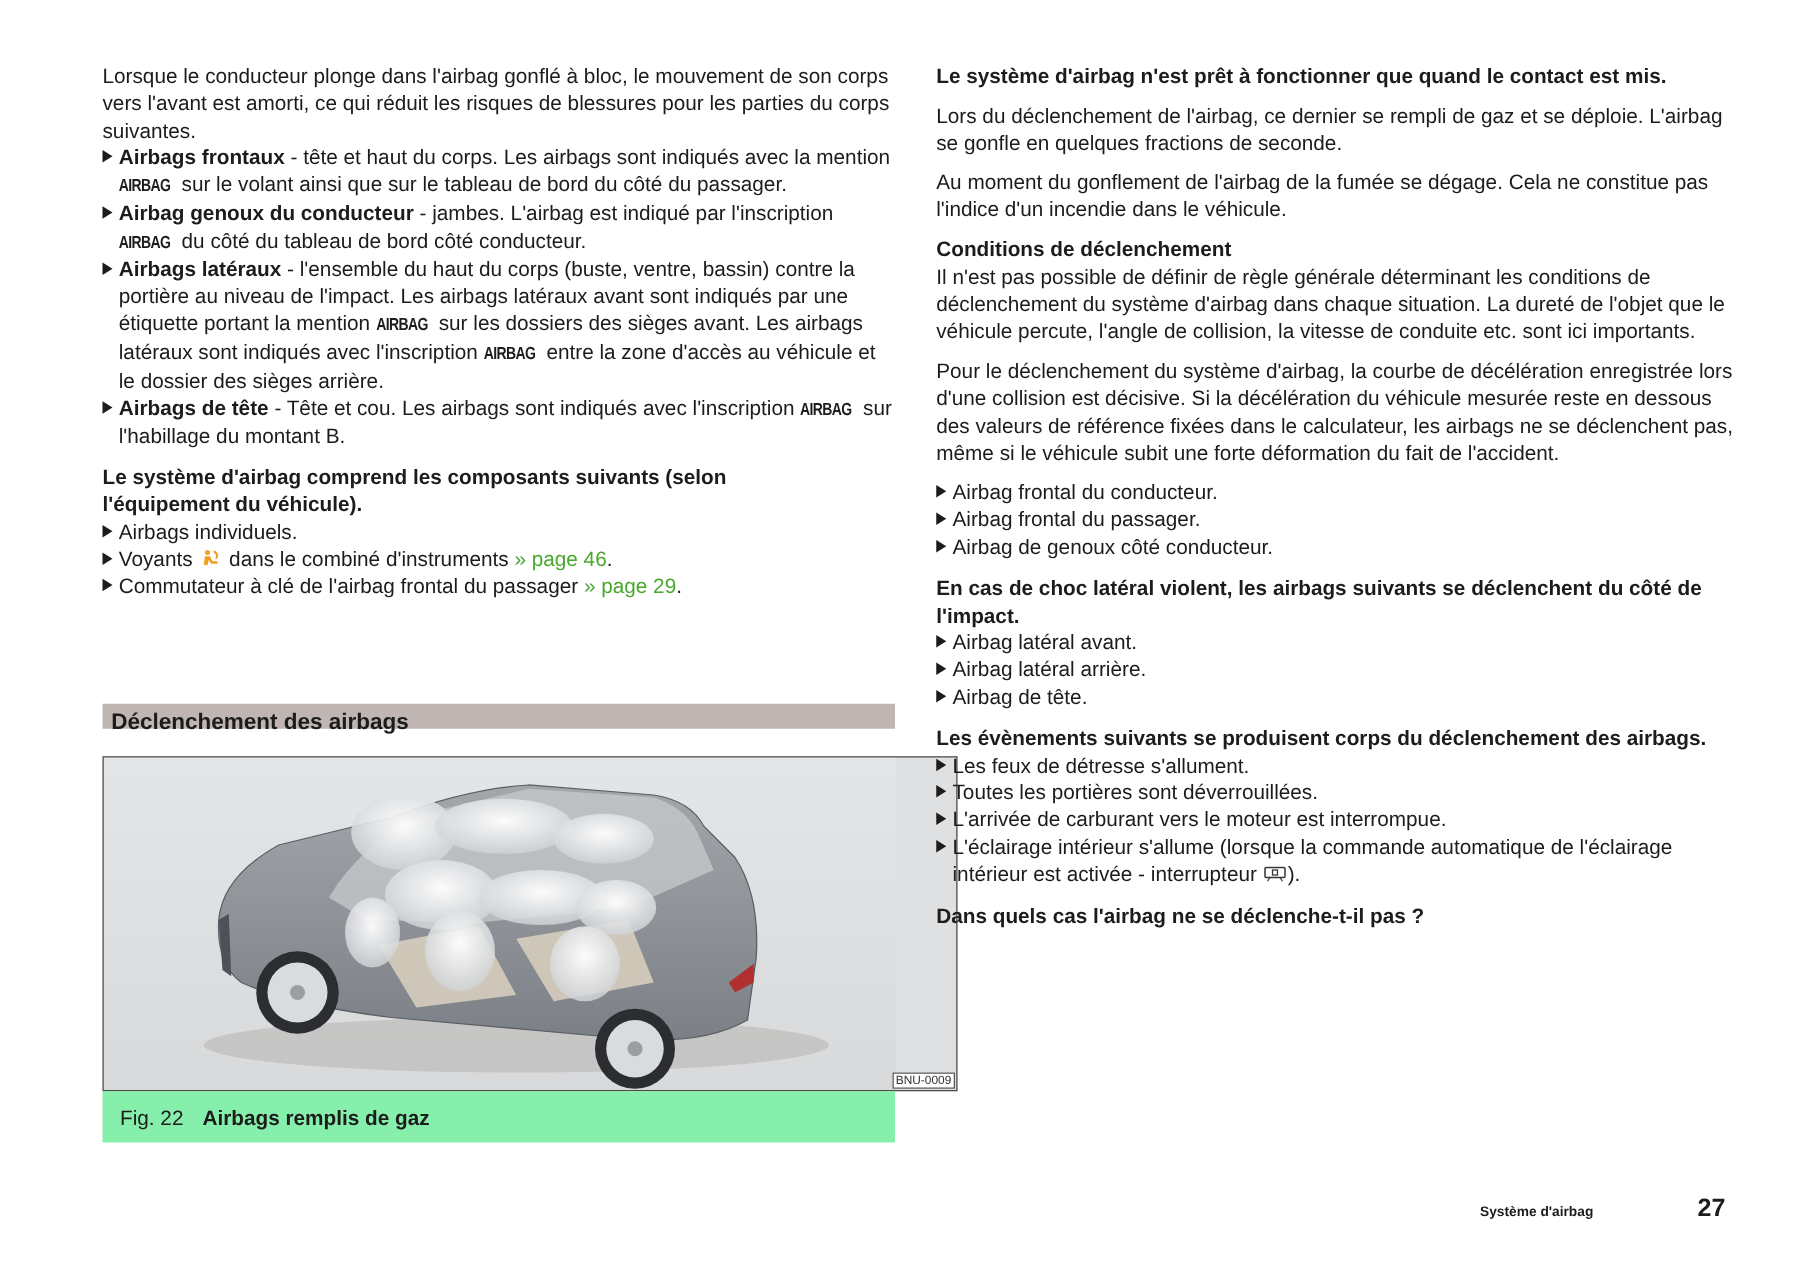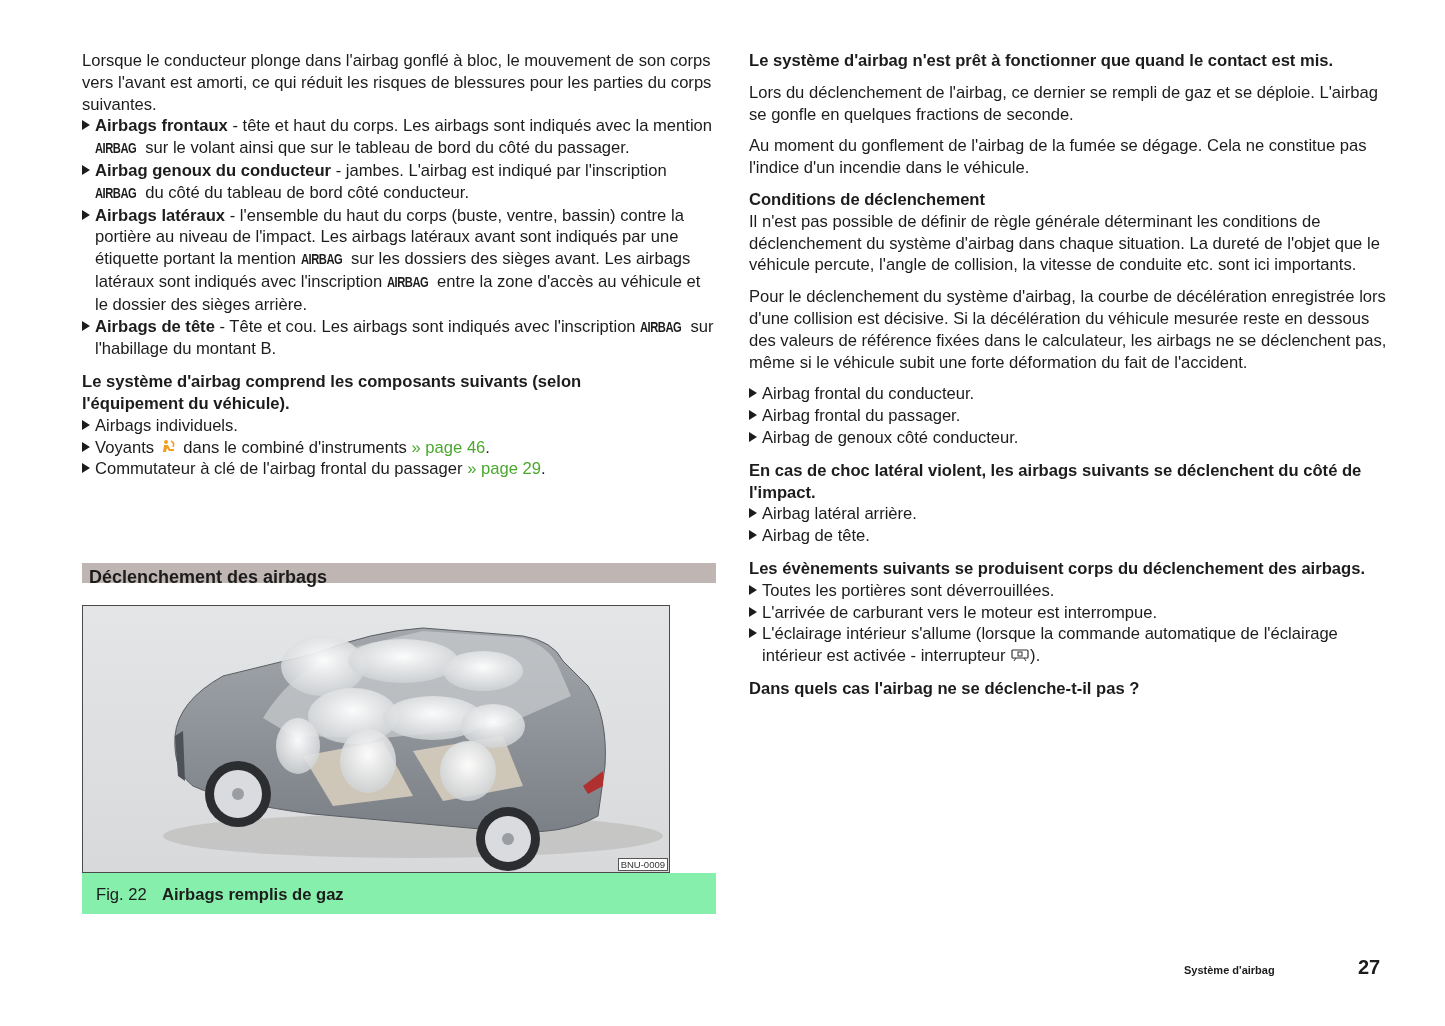--- a/index.html
+++ b/index.html
@@ -50,21 +50,21 @@
   .section-bar {
     position: absolute; left: 82px; top: 563px; width: 634px; height: 20px;
     background: #bfb5b2;
   }
   .section-bar span {
     position: absolute; left: 7px; top: 4px;
     font-weight: bold; font-size: 18px; color: #1c1c1c;
   }
 
   .figure-box {
-    position: absolute; left: 82px; top: 605px; width: 588px; height: 268px;
+    position: absolute; left: 82px; top: 605px; width: 684px; height: 268px;
     background: #dfe0e2;
     border: 1.5px solid #4a4a4a;
     overflow: hidden;
   }
   .figure-code {
     position: absolute; right: 1px; bottom: 1px;
     border: 1px solid #555;
     background: #fff;
     font-size: 9.5px; line-height: 11px;
     padding: 0 2px;
@@ -206,26 +206,28 @@
   <p class="para">Pour le déclenchement du système d'airbag, la courbe de décélération enregistrée lors d'une collision est décisive. Si la décélération du véhicule mesurée reste en dessous des valeurs de référence fixées dans le calculateur, les airbags ne se déclenchent pas, même si le véhicule subit une forte déformation du fait de l'accident.</p>
 
   <ul class="tri">
     <li><span class="tri-icon"></span><span>Airbag frontal du conducteur.</span></li>
     <li><span class="tri-icon"></span><span>Airbag frontal du passager.</span></li>
     <li><span class="tri-icon"></span><span>Airbag de genoux côté conducteur.</span></li>
   </ul>
 
   <p class="heading gap">En cas de choc latéral violent, les airbags suivants se déclenchent du côté de l'impact.</p>
   <ul class="tri">
+    <li><span class="tri-icon"></span><span>Airbag latéral avant.</span></li>
     <li><span class="tri-icon"></span><span>Airbag latéral arrière.</span></li>
     <li><span class="tri-icon"></span><span>Airbag de tête.</span></li>
   </ul>
 
   <p class="heading gap">Les évènements suivants se produisent corps du déclenchement des airbags.</p>
   <ul class="tri">
+    <li><span class="tri-icon"></span><span>Les feux de détresse s'allument.</span></li>
     <li><span class="tri-icon"></span><span>Toutes les portières sont déverrouillées.</span></li>
     <li><span class="tri-icon"></span><span>L'arrivée de carburant vers le moteur est interrompue.</span></li>
     <li><span class="tri-icon"></span><span>L'éclairage intérieur s'allume (lorsque la commande automatique de l'éclairage intérieur est activée - interrupteur </span><svg class="switch-icon" viewBox="0 0 18 13">
           <rect x="1" y="1" width="16" height="8" rx="1" fill="none" stroke="#333" stroke-width="1.2"></rect>
           <rect x="7" y="3" width="4" height="4" fill="none" stroke="#333" stroke-width="1"></rect>
           <line x1="5" y1="9" x2="3" y2="12" stroke="#333" stroke-width="1"></line>
           <line x1="13" y1="9" x2="15" y2="12" stroke="#333" stroke-width="1"></line>
         </svg><span>).</span></li>
   </ul>
 

